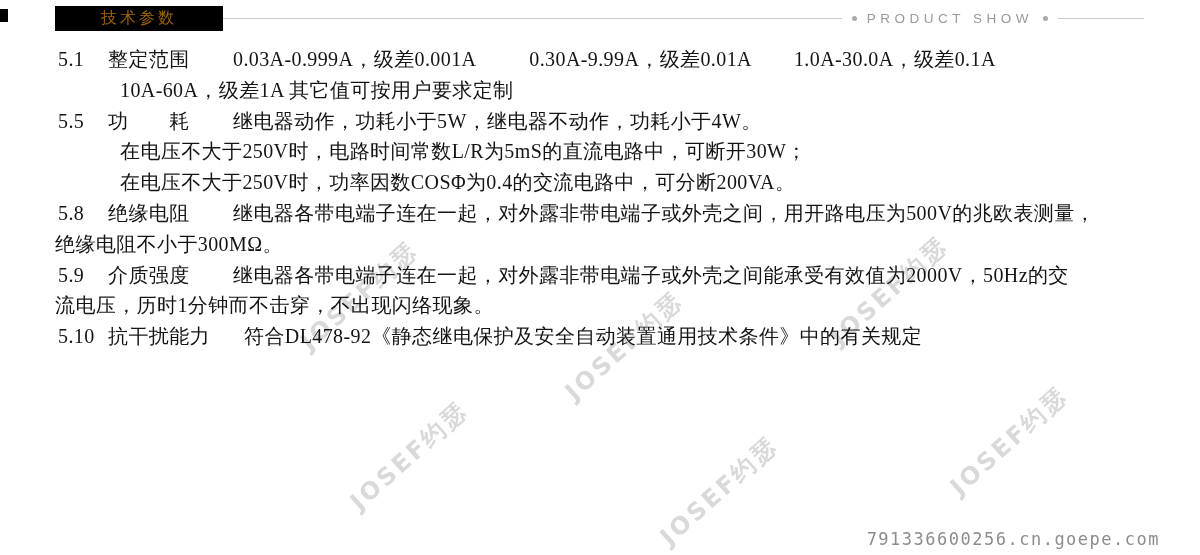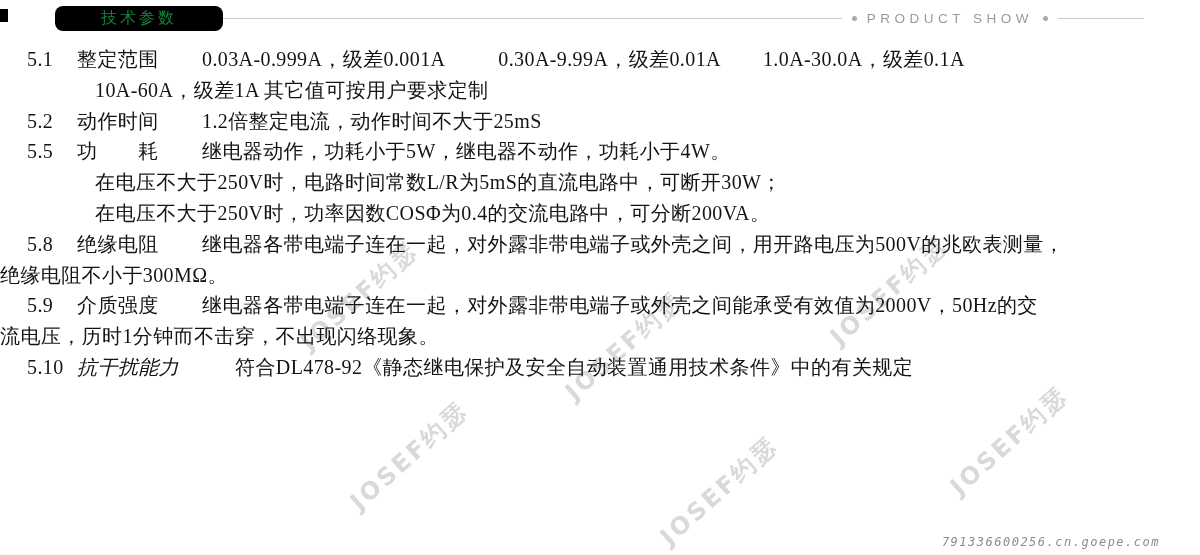--- a/index.html
+++ b/index.html
@@ -2,46 +2,46 @@
 <html><head>
 <meta charset="utf-8">
 <style>
   html,body { margin:0; padding:0; background:#ffffff; }
   body { width:1200px; height:555px; font-family:"Liberation Serif","DejaVu Serif",serif; }
   .page { position:relative; width:1200px; height:555px; background:#ffffff; color:#141414; overflow:hidden; }
 
   
   .header { position:absolute; top:0; left:0; right:0; height:38px; }
   .edge-mark { position:absolute; left:0; top:9px; width:8px; height:13px; background:#000; }
-  .badge { position:absolute; left:55px; top:6px; width:168px; height:25px; background:#000; color:#15803d;
+  .badge { position:absolute; left:55px; top:6px; width:168px; height:25px; background:#000; color:#a16207;
            display:flex; align-items:center; justify-content:center; font-size:16px; letter-spacing:3px;
-           font-family:"Liberation Sans",sans-serif;border-radius:8px; }
+           font-family:"Liberation Sans",sans-serif; }
   .rule { position:absolute; left:223px; right:56px; top:10px; height:17px; display:flex; align-items:center; }
   .seg { border-top:1px solid #c9c9c9; height:0; }
   .seg.left { flex:1; }
   .seg.right { width:86px; }
   .dot { width:5px; height:5px; border-radius:50%; background:#a9a9a9; margin:0 10px; flex:0 0 auto; }
   .ps { color:#9a9a9a; font-size:13.5px; letter-spacing:4.5px; font-family:"Liberation Sans",sans-serif; white-space:nowrap; }
 
   
   .spec-list { position:absolute; top:44px; left:0; right:0; font-size:20px; z-index:2; }
   .line { line-height:30.8px; white-space:pre-wrap; letter-spacing:0.4px; }
-  .line.first { padding-left:27px; }
+  .line.first { padding-left:58px; }
   .num { display:inline-block; width:50px; }
   .label { display:inline-block; width:125px; white-space:pre; }
-  .first.wide-label .label { width:auto; margin-right:56px;font-style:italic; }
-  .line.content { padding-left:95px; }
-  .line.flush { }
+  .first.wide-label .label { width:auto; margin-right:34px; }
+  .line.content { padding-left:120px; }
+  .line.flush { padding-left:55px; }
 
   
   .wm-layer { position:absolute; inset:0; z-index:1; pointer-events:none; }
   .wm { position:absolute; transform:rotate(-42deg); color:rgba(130,130,130,0.30); font-size:24px;
         letter-spacing:3px; font-weight:bold; font-family:"DejaVu Sans",sans-serif; white-space:nowrap; }
-  .url-wm { position:absolute; right:40px; bottom:6px; z-index:3; color:#8c8c8c; font-size:12px;
-            letter-spacing:1.5px; font-family:"DejaVu Sans Mono",monospace;font-style:italic; }
+  .url-wm { position:absolute; right:40px; bottom:6px; z-index:3; color:#8c8c8c; font-size:17px;
+            letter-spacing:1.5px; font-family:"DejaVu Sans Mono",monospace; }
 </style>
 </head>
 <body>
 
 <div class="page">
 
   <div class="header">
     <div class="edge-mark"></div>
     <div class="badge">
       <span>技术参数</span>
@@ -60,21 +60,20 @@
       <span class="wm" style="left: 550px; top: 330px;">JOSEF约瑟</span>
       <span class="wm" style="left: 815px; top: 275px;">JOSEF约瑟</span>
       <span class="wm" style="left: 335px; top: 440px;">JOSEF约瑟</span>
       <span class="wm" style="left: 645px; top: 475px;">JOSEF约瑟</span>
       <span class="wm" style="left: 935px; top: 425px;">JOSEF约瑟</span>
     </div>
 
   <div class="spec-list">
       <div class="line first"><span class="num">5.1</span><span class="label">整定范围</span><span class="text">0.03A-0.999A，级差0.001A          0.30A-9.99A，级差0.01A        1.0A-30.0A，级差0.1A</span></div>
       <div class="line content">10A-60A，级差1A 其它值可按用户要求定制</div>
-      <div class="line first"><span class="num">5.2</span><span class="label">动作时间</span><span class="text">1.2倍整定电流，动作时间不大于25mS</span></div>
       <div class="line first"><span class="num">5.5</span><span class="label">功　　耗</span><span class="text">继电器动作，功耗小于5W，继电器不动作，功耗小于4W。</span></div>
       <div class="line content">在电压不大于250V时，电路时间常数L/R为5mS的直流电路中，可断开30W；</div>
       <div class="line content">在电压不大于250V时，功率因数COSΦ为0.4的交流电路中，可分断200VA。</div>
       <div class="line first"><span class="num">5.8</span><span class="label">绝缘电阻</span><span class="text">继电器各带电端子连在一起，对外露非带电端子或外壳之间，用开路电压为500V的兆欧表测量，</span></div>
       <div class="line flush">绝缘电阻不小于300MΩ。</div>
       <div class="line first"><span class="num">5.9</span><span class="label">介质强度</span><span class="text">继电器各带电端子连在一起，对外露非带电端子或外壳之间能承受有效值为2000V，50Hz的交</span></div>
       <div class="line flush">流电压，历时1分钟而不击穿，不出现闪络现象。</div>
       <div class="line first wide-label"><span class="num">5.10</span><span class="label">抗干扰能力</span><span class="text">符合DL478-92《静态继电保护及安全自动装置通用技术条件》中的有关规定</span></div>
     </div>
 

